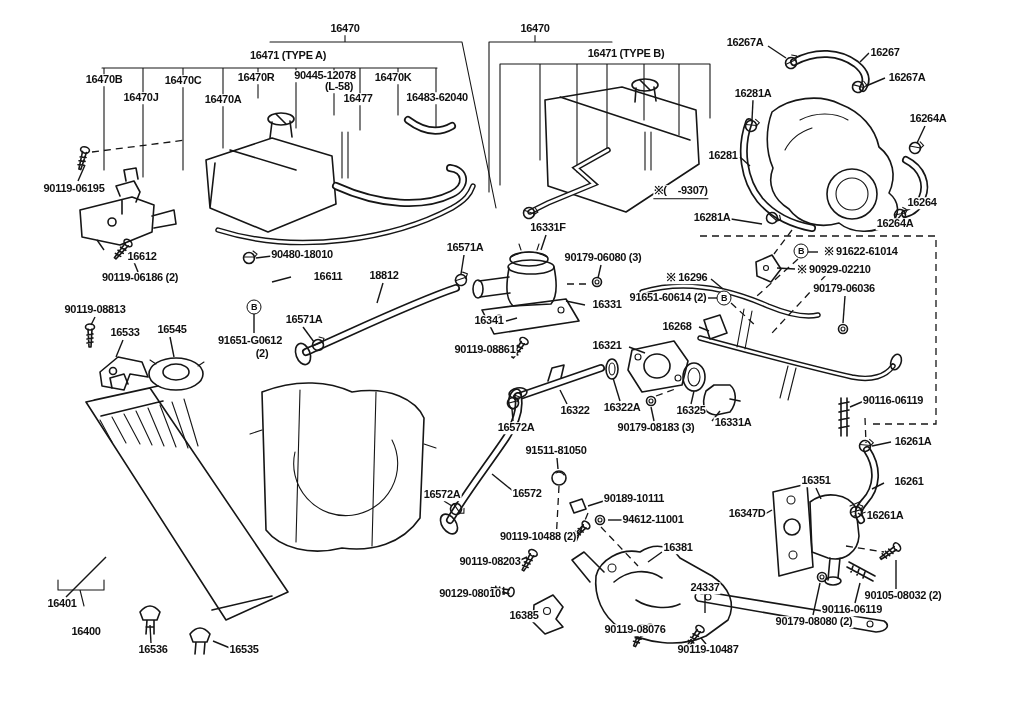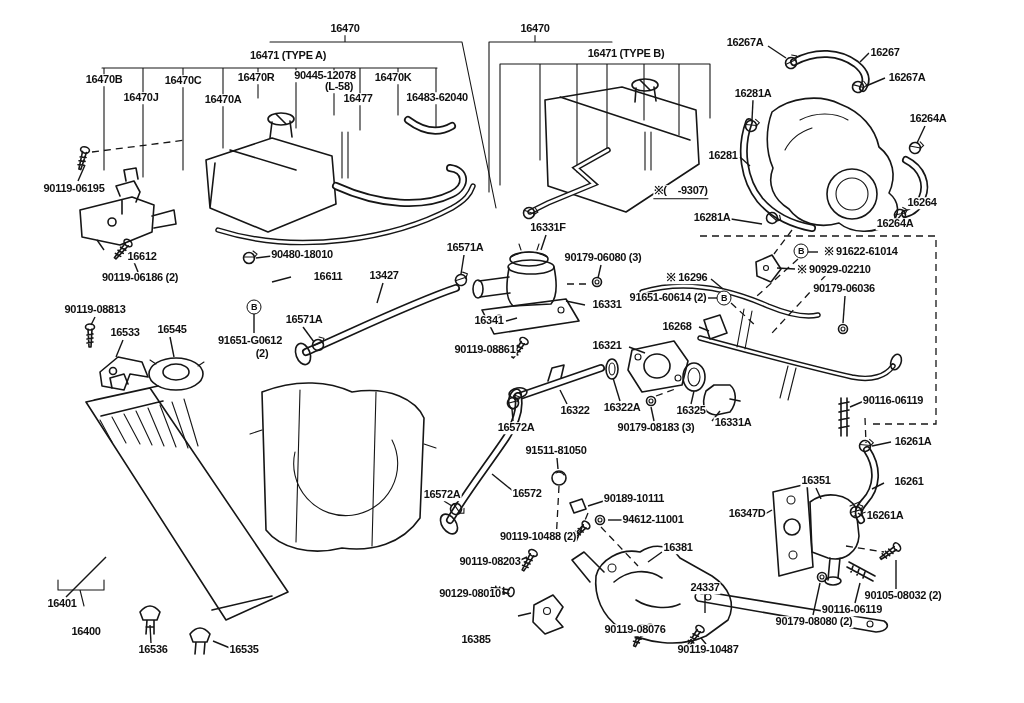--- a/index.html
+++ b/index.html
@@ -301,21 +301,21 @@
       <div class="lbl" style="left: 106px; top: 257px; margin-left: 36px;">16612</div>
       <div class="lbl" style="left: 140px; top: 278px;">90119-06186 (2)</div>
       <div class="lbl" style="left: 95px; top: 310px;">90119-08813</div>
       <div class="lbl" style="left: 125px; top: 333px;">16533</div>
       <div class="lbl" style="left: 172px; top: 330px;">16545</div>
       <div class="lbl circ" style="left: 254px; top: 307px;">B</div>
       <div class="lbl" style="left: 250px; top: 341px;">91651-G0612</div>
       <div class="lbl" style="left: 262px; top: 354px;">(2)</div>
       <div class="lbl" style="left: 302px; top: 255px;">90480-18010</div>
       <div class="lbl" style="left: 308px; top: 277px; margin-left: 20px;">16611</div>
-      <div class="lbl" style="left: 384px; top: 276px;">13427</div>
+      <div class="lbl" style="left: 384px; top: 276px;">18812</div>
       <div class="lbl" style="left: 304px; top: 320px;">16571A</div>
       <div class="lbl" style="left: 62px; top: 604px;">16401</div>
       <div class="lbl" style="left: 86px; top: 632px;">16400</div>
       <div class="lbl" style="left: 153px; top: 650px;">16536</div>
       <div class="lbl" style="left: 244px; top: 650px;">16535</div>
       <div class="lbl" style="left: 535px; top: 29px;">16470</div>
       <div class="lbl" style="left: 626px; top: 54px;">16471 (TYPE B)</div>
       <div class="lbl" style="left: 548px; top: 228px;">16331F</div>
       <div class="lbl" style="left: 465px; top: 248px;">16571A</div>
       <div class="lbl" style="left: 603px; top: 258px;">90179-06080 (3)</div>
@@ -331,21 +331,21 @@
       <div class="lbl" style="left: 516px; top: 428px;">16572A</div>
       <div class="lbl" style="left: 442px; top: 495px;">16572A</div>
       <div class="lbl" style="left: 527px; top: 494px;">16572</div>
       <div class="lbl" style="left: 556px; top: 451px;">91511-81050</div>
       <div class="lbl" style="left: 634px; top: 499px;">90189-10111</div>
       <div class="lbl" style="left: 653px; top: 520px;">94612-11001</div>
       <div class="lbl" style="left: 538px; top: 537px;">90119-10488 (2)</div>
       <div class="lbl" style="left: 490px; top: 562px;">90119-08203</div>
       <div class="lbl" style="left: 678px; top: 548px;">16381</div>
       <div class="lbl" style="left: 470px; top: 594px;">90129-08010</div>
-      <div class="lbl" style="left: 476px; top: 616px; margin-top: 24px;">16385</div>
+      <div class="lbl" style="left: 524px; top: 616px;">16385</div>
       <div class="lbl" style="left: 592px; top: 630px; margin-left: 43px;">90119-08076</div>
       <div class="lbl" style="left: 705px; top: 588px;">24337</div>
       <div class="lbl" style="left: 708px; top: 650px;">90119-10487</div>
       <div class="lbl" style="left: 745px; top: 43px;">16267A</div>
       <div class="lbl" style="left: 885px; top: 53px;">16267</div>
       <div class="lbl" style="left: 907px; top: 78px;">16267A</div>
       <div class="lbl" style="left: 753px; top: 94px;">16281A</div>
       <div class="lbl" style="left: 928px; top: 119px;">16264A</div>
       <div class="lbl" style="left: 723px; top: 156px;">16281</div>
       <div class="lbl" style="left: 922px; top: 203px;">16264</div>

